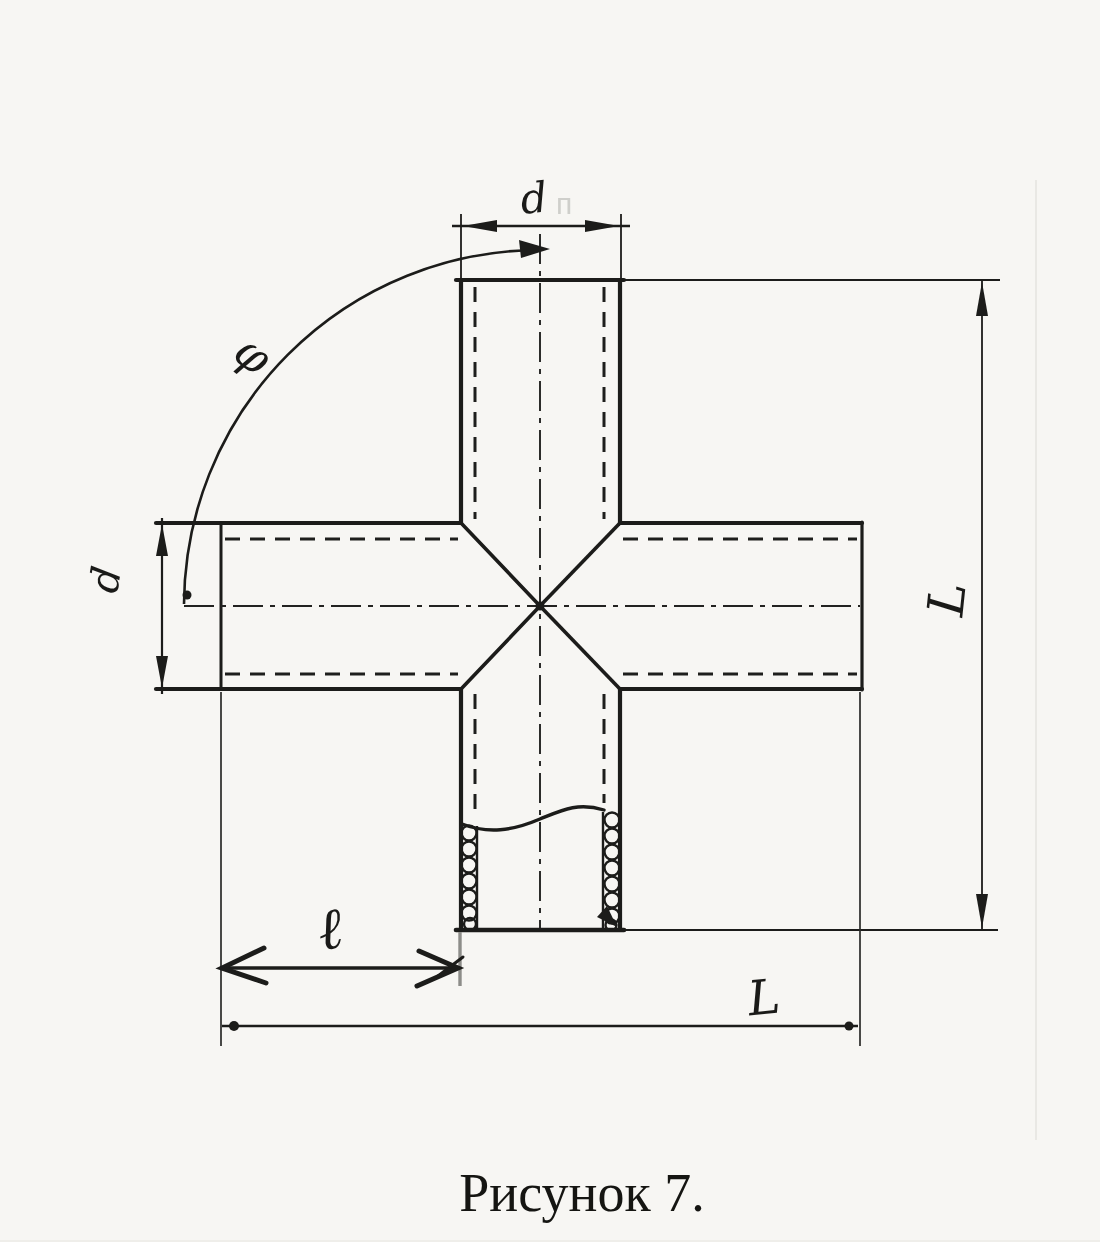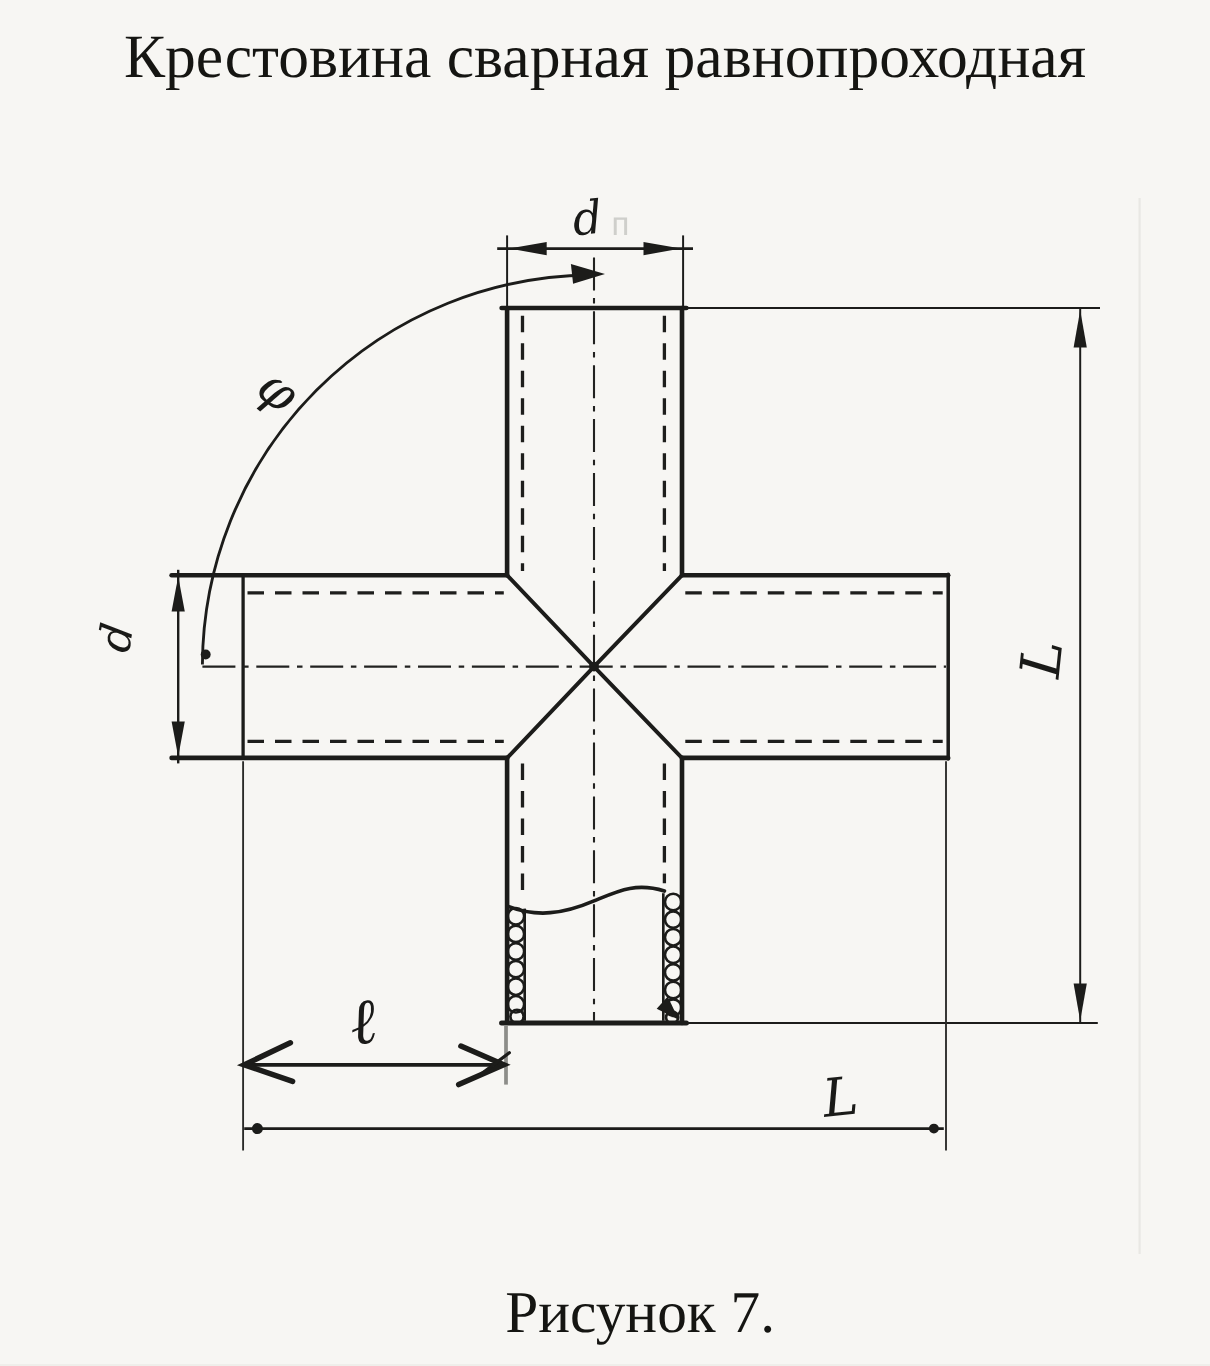--- a/index.html
+++ b/index.html
@@ -46,21 +46,20 @@
   .ghost{
     fill:#cfcfcb;
     font-family:"Liberation Sans", sans-serif;
   }
 </style>
 </head>
 <body>
 
 <div class="page">
 
-  <h1 class="title">Крестовина сварная равнопроходная</h1>
 
   <svg class="drawing" viewBox="0 0 1100 1242">
 
     <g stroke="#1c1c1a" stroke-width="4.2" stroke-linecap="round">
       <line x1="156" y1="523" x2="461" y2="523"></line>
       <line x1="620" y1="523" x2="862" y2="523"></line>
       <line x1="156" y1="689" x2="461" y2="689"></line>
       <line x1="620" y1="689" x2="862" y2="689"></line>
       <line x1="221" y1="523" x2="221" y2="689" stroke-width="3"></line>
       <line x1="862" y1="522" x2="862" y2="690" stroke-width="3.2"></line>

